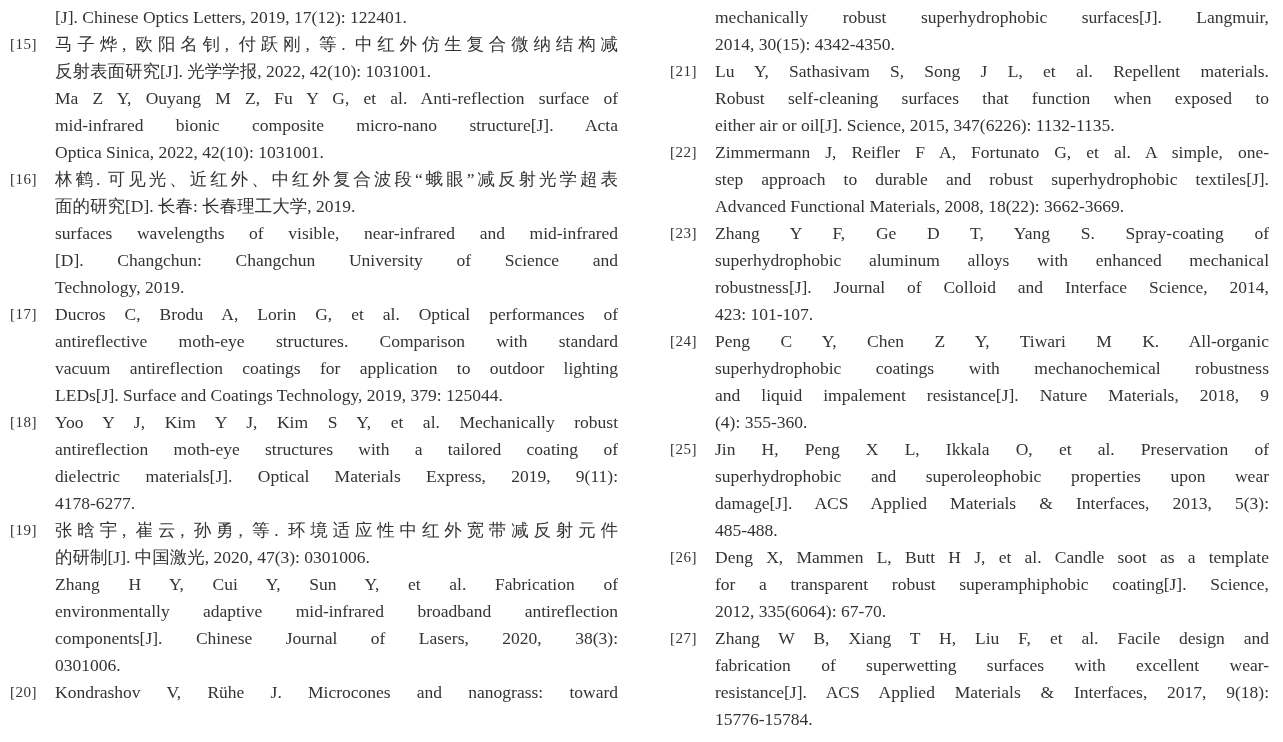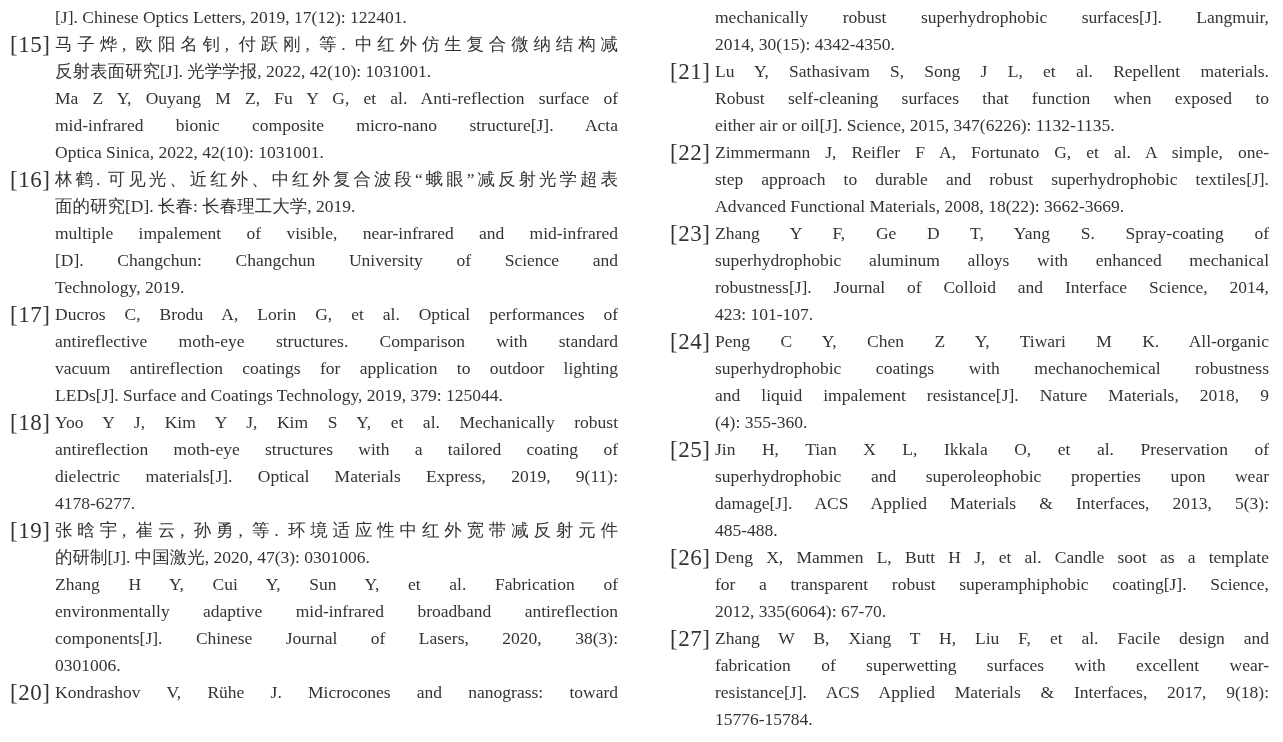--- a/index.html
+++ b/index.html
@@ -27,21 +27,21 @@
     min-width: 0;
   }
   .ref-block {
     position: relative;
     padding-left: 45px;
   }
   .ref-label {
     position: absolute;
     left: 0;
     top: 0;
-    font-size: 23px;
+    font-size: 15px;
     line-height: 27px;
     letter-spacing: 0.5px;
   }
   .ref-line {
     font-size: 17.5px;
     line-height: 27px;
     text-align: justify;
     text-align-last: justify;
     overflow: hidden;
     white-space: normal;
@@ -63,21 +63,21 @@
         <div class="ref-line">马子烨, 欧阳名钊, 付跃刚, 等. 中红外仿生复合微纳结构减</div>
         <div class="ref-line final">反射表面研究[J]. 光学学报, 2022, 42(10): 1031001.</div>
         <div class="ref-line">Ma Z Y, Ouyang M Z, Fu Y G, et al. Anti-reflection surface of</div>
         <div class="ref-line">mid-infrared bionic composite micro-nano structure[J]. Acta</div>
         <div class="ref-line final">Optica Sinica, 2022, 42(10): 1031001.</div>
       </div>
       <div class="ref-block">
         <span class="ref-label">[16]</span>
         <div class="ref-line">林鹤. 可见光、近红外、中红外复合波段“蛾眼”减反射光学超表</div>
         <div class="ref-line final">面的研究[D]. 长春: 长春理工大学, 2019.</div>
-        <div class="ref-line">multiple impalement of visible, near-infrared and mid-infrared</div>
+        <div class="ref-line">surfaces wavelengths of visible, near-infrared and mid-infrared</div>
         <div class="ref-line">[D]. Changchun: Changchun University of Science and</div>
         <div class="ref-line final">Technology, 2019.</div>
       </div>
       <div class="ref-block">
         <span class="ref-label">[17]</span>
         <div class="ref-line">Ducros C, Brodu A, Lorin G, et al. Optical performances of</div>
         <div class="ref-line">antireflective moth-eye structures. Comparison with standard</div>
         <div class="ref-line">vacuum antireflection coatings for application to outdoor lighting</div>
         <div class="ref-line final">LEDs[J]. Surface and Coatings Technology, 2019, 379: 125044.</div>
       </div>
@@ -128,21 +128,21 @@
       </div>
       <div class="ref-block">
         <span class="ref-label">[24]</span>
         <div class="ref-line">Peng C Y, Chen Z Y, Tiwari M K. All-organic</div>
         <div class="ref-line">superhydrophobic coatings with mechanochemical robustness</div>
         <div class="ref-line">and liquid impalement resistance[J]. Nature Materials, 2018, 9</div>
         <div class="ref-line final">(4): 355-360.</div>
       </div>
       <div class="ref-block">
         <span class="ref-label">[25]</span>
-        <div class="ref-line">Jin H, Tian X L, Ikkala O, et al. Preservation of</div>
+        <div class="ref-line">Jin H, Peng X L, Ikkala O, et al. Preservation of</div>
         <div class="ref-line">superhydrophobic and superoleophobic properties upon wear</div>
         <div class="ref-line">damage[J]. ACS Applied Materials &amp; Interfaces, 2013, 5(3):</div>
         <div class="ref-line final">485-488.</div>
       </div>
       <div class="ref-block">
         <span class="ref-label">[26]</span>
         <div class="ref-line">Deng X, Mammen L, Butt H J, et al. Candle soot as a template</div>
         <div class="ref-line">for a transparent robust superamphiphobic coating[J]. Science,</div>
         <div class="ref-line final">2012, 335(6064): 67-70.</div>
       </div>

